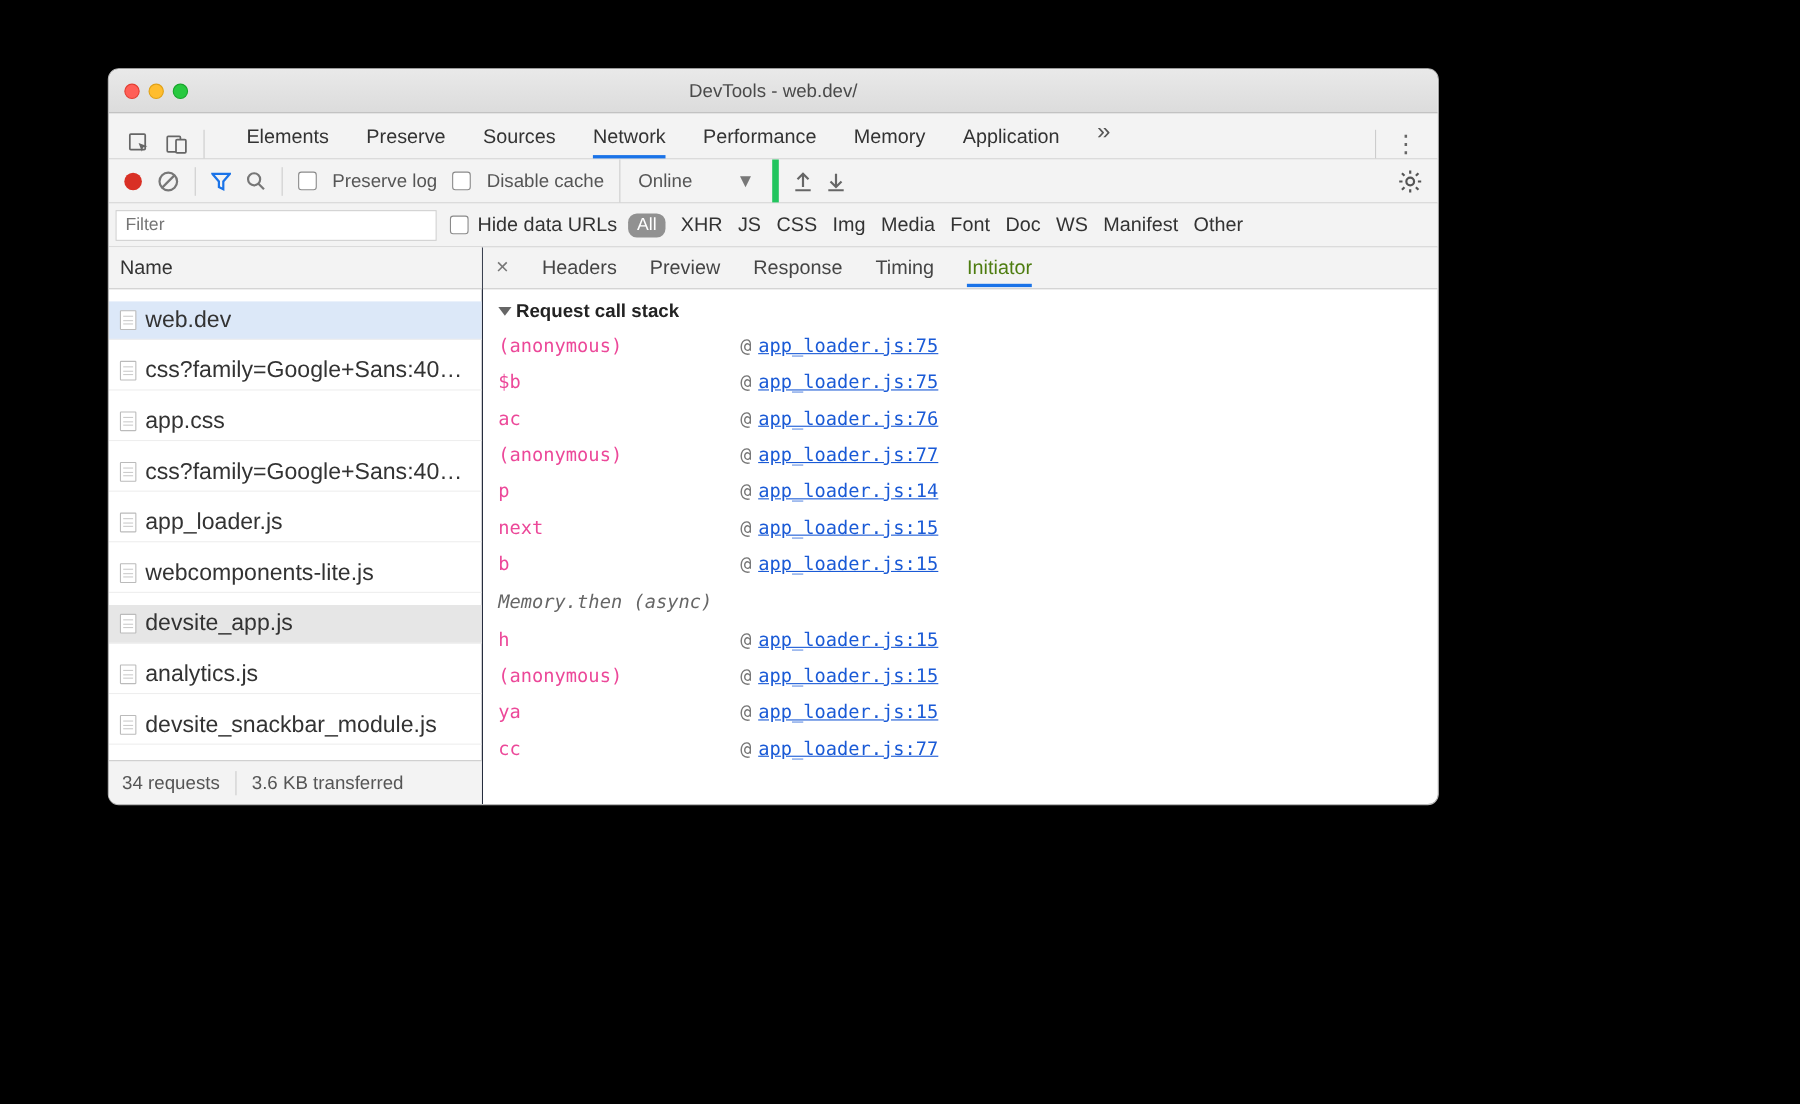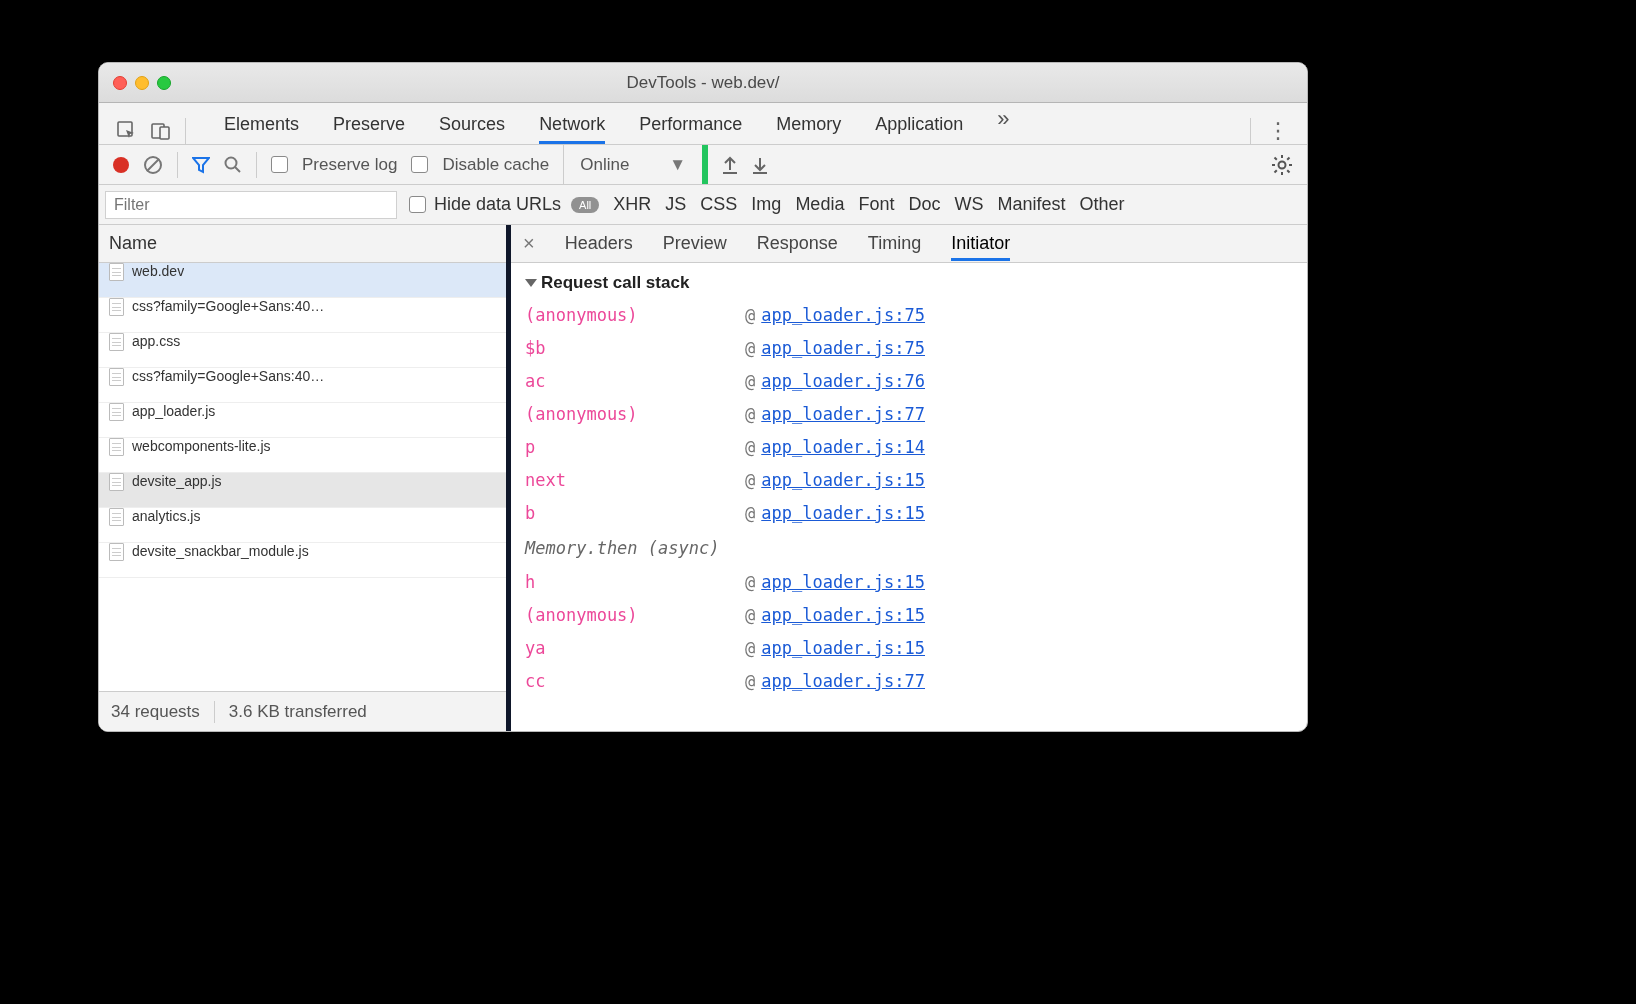--- a/index.html
+++ b/index.html
@@ -91,42 +91,42 @@
     height:40px; background:#f3f3f3; border-bottom:1px solid #ccc;
     display:flex; align-items:center; font-size:18px; color:#333;
   }
   .filter-input {
     width:292px; height:28px; margin:0 6px;
     border:1px solid #d0d0d0; background:#fff; padding:0 8px;
     font-size:16px; color:#888;
   }
   .pill {
     background:#919191; color:#fff; border-radius:8px;
-    padding:2px 8px; font-size:11px;text-align:right;
+    padding:2px 8px; font-size:16px;text-align:right;
   }
   .type-filters { display:flex; gap:14px; align-items:center; padding-left:10px;}
   .content {
     flex:1; display:flex; min-height:0;
   }
   .reqlist {
-    width:412px; border-right:5px solid #0f172a;
+    width:340px; border-right:1px solid #0f172a;
     display:flex; flex-direction:column;
     background:#fff;
   }
   .reqlist-header {
     height:38px; border-bottom:1px solid #ccc;
     display:flex; align-items:center; padding-left:10px;
     font-size:18px; color:#333; background:#f3f3f3;
   }
   .reqlist-body { flex:1; overflow:hidden;}
   .req-row {
-    height:35px; display:flex; align-items:flex-start;
-    padding-left:10px; font-size:14px; color:#333;
+    height:35px; display:flex; align-items:center;
+    padding-left:10px; font-size:21px; color:#333;
     border-bottom:1px solid #eee; gap:8px;
-    white-space:nowrap; overflow:hidden; text-overflow:ellipsis;
+    white-space:nowrap; overflow:hidden; text-overflow:ellipsis;margin-top:11px;
   }
   .req-row.selected { background:#dce8f8;}
   .req-row.hover { background:#e6e6e6;}
   .file-icon {
     width:15px;height:18px;border:1px solid #bbb;border-radius:1px;
     flex-shrink:0; background:#fff;
     display:inline-flex; flex-direction:column; justify-content:space-evenly;
     padding:2px;
   }
   .file-icon i { height:1px; background:#ccc; display:block;}
@@ -139,21 +139,21 @@
   }
   .reqlist-footer .fsep { width:1px;height:22px;background:#ccc;}
   .detail { flex:1; display:flex; flex-direction:column; min-width:0;}
   .detail-tabs {
     height:38px; border-bottom:1px solid #ccc;
     display:flex; align-items:center; gap:30px; padding-left:12px;
     font-size:18px; color:#454545; background:#f3f3f3;
   }
   .detail-tabs .close { color:#777; font-size:20px; cursor:pointer;}
   .dtab { cursor:pointer; padding:6px 0;}
-  .dtab.active { border-bottom:3px solid #1a73e8; color:#000000; padding-bottom:4px;}
+  .dtab.active { border-bottom:3px solid #1a73e8; color:#4d7c0f; padding-bottom:4px;}
   .detail-body {
     flex:1; overflow:hidden; padding:10px 14px;
     font-size:17px;
   }
   .section-title {
     font-weight:700; color:#222; font-size:17px;
     display:flex; align-items:center; gap:4px; margin-bottom:6px;
   }
   .disclose {
     width:0;height:0;border-left:6px solid transparent;border-right:6px solid transparent;

